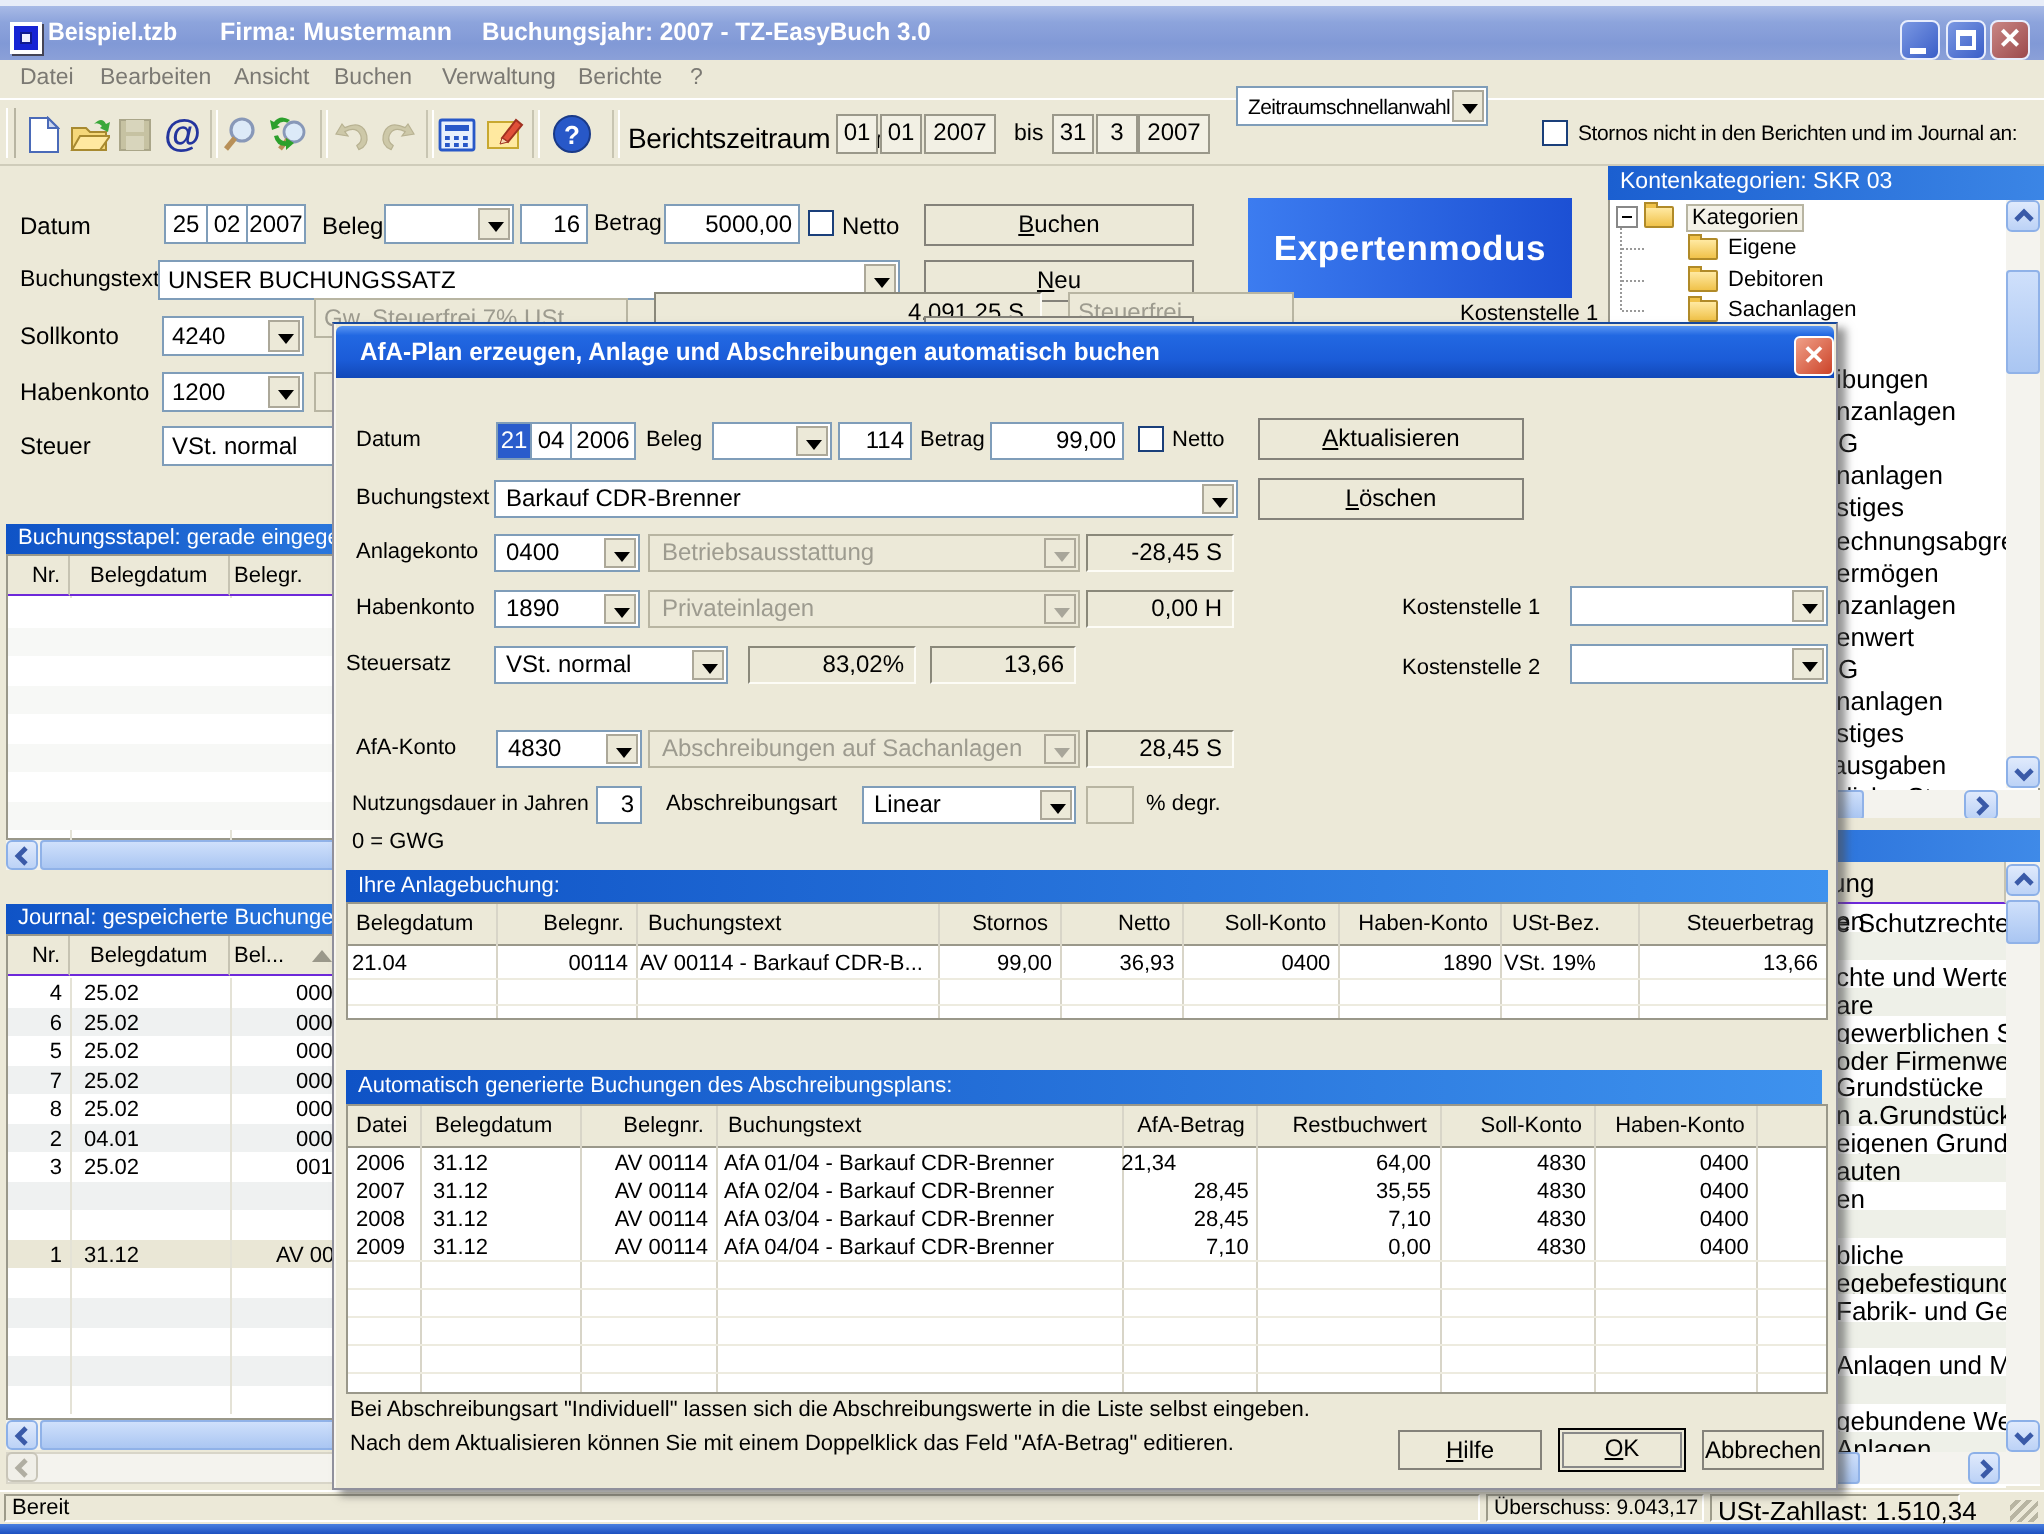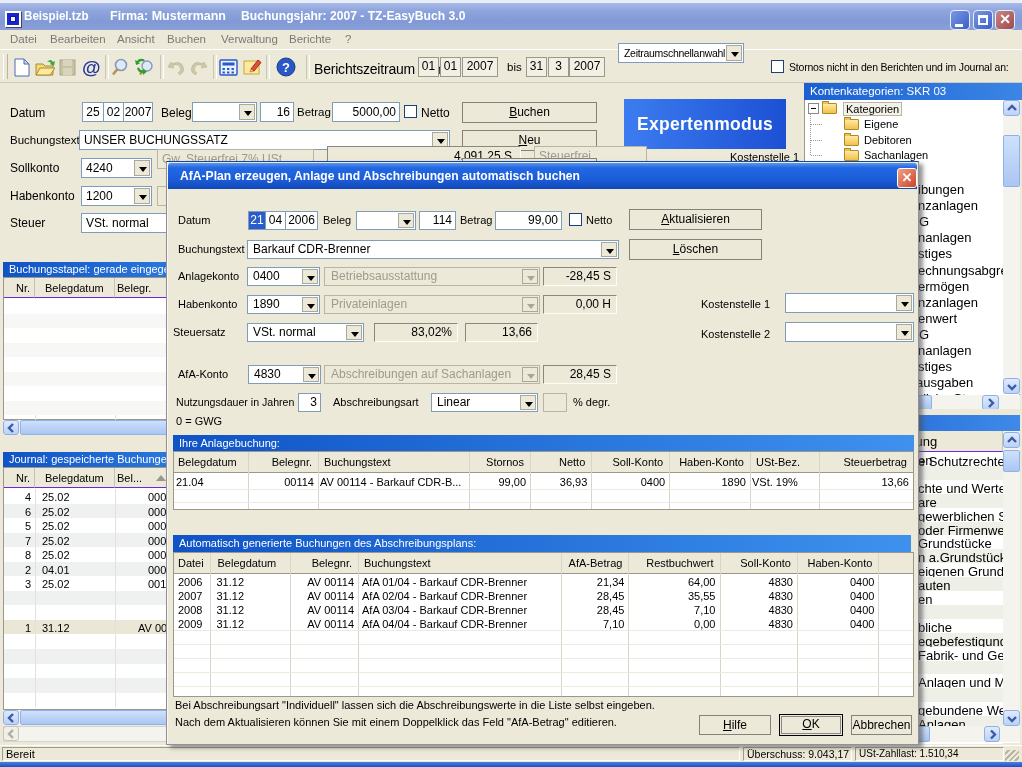--- a/index.html
+++ b/index.html
@@ -381,21 +381,21 @@
 <div class="thumb" style="left:860px;top:726px;width:70px;height:16px"></div>
 <div class="sbtn" style="left:984px;top:726px;width:16px;height:16px">
     <svg width="11" height="11" viewBox="0 0 11 11">
       <path d="M4 1.5 L8 5.5 L4 9.5" stroke="#3a5aa8" stroke-width="2.4" fill="none"></path>
     </svg>
   </div>
 
 <div class="ab" style="left:0;top:745px;width:1022px;height:17px;background:#ece9d8;border-top:1px solid #fff"></div>
 <div class="ab" style="left:2px;top:747px;width:738px;height:14px;border:1px solid #9d9b8a;border-bottom-color:#fff;border-right-color:#fff;font-size:11px;padding-left:3px;box-sizing:border-box">Bereit</div>
 <div class="ab" style="left:743px;top:747px;width:109px;height:14px;border:1px solid #9d9b8a;border-bottom-color:#fff;border-right-color:#fff;font-size:10.5px;padding-left:3px;box-sizing:border-box;white-space:nowrap">Überschuss: 9.043,17</div>
-<div class="ab" style="left:855px;top:747px;width:149px;height:14px;border:1px solid #9d9b8a;border-bottom-color:#fff;border-right-color:#fff;font-size:10px;padding-left:3px;box-sizing:border-box;white-space:nowrap">USt-Zahllast: 1.510,34</div>
+<div class="ab" style="left:855px;top:747px;width:125px;height:14px;border:1px solid #9d9b8a;border-bottom-color:#fff;border-right-color:#fff;font-size:13px;padding-left:3px;box-sizing:border-box;white-space:nowrap">USt-Zahllast: 1.510,34</div>
 <div class="ab" id="grip" style="left:1005px;top:750px;width:14px;height:11px;background:repeating-linear-gradient(135deg,#ece9d8 0 2px,#b8b5a2 2px 4px)"></div>
 <div class="ab" style="left:0;top:762px;width:1022px;height:5px;background:linear-gradient(180deg,#4a80e0,#1c50c0)"></div>
 
 <div class="ab" id="dlg" style="left:166px;top:161px;width:753px;height:584px;background:#ece9d8;border:1px solid #90909c;border-top:1px solid #16489c;box-shadow:4px 3px 4px rgba(80,80,80,.6), inset 1px 0 0 #f8f6ee;box-sizing:border-box">
   <div class="ab" style="left:1px;top:1px;width:749px;height:26px;background:linear-gradient(180deg,#5a96f2 0%,#2268e2 18%,#1b5cd8 65%,#1148b8 100%);border-radius:3px 3px 0 0">
     <div class="ab" style="left:12px;top:6px;font-size:12.5px;font-weight:bold;color:#fff;transform:scaleX(.97);transform-origin:left">AfA-Plan erzeugen, Anlage und Abschreibungen automatisch buchen</div>
     <div class="ab" style="left:729px;top:5px;width:20px;height:20px;border-radius:3px;background:linear-gradient(135deg,#f0a088,#cc4329);border:1px solid #fff;box-sizing:border-box;color:#fff;font-size:13px;font-weight:bold;text-align:center;line-height:17px">✕</div>
   </div>
   <div id="dlgbody">
       <div class="l11" style="left:11px;top:52px">Datum</div>
@@ -494,21 +494,21 @@
         <div class="tcell" style="top:4px;left:454.4px;width:85.10000000000002px;text-align:right">Restbuchwert</div>
         <div class="vline" style="left:545.5px;top:0;height:143px"></div>
         <div class="tcell" style="top:4px;left:545.5px;width:71.5px;text-align:right">Soll-Konto</div>
         <div class="vline" style="left:623px;top:0;height:143px"></div>
         <div class="tcell" style="top:4px;left:623px;width:75.39999999999998px;text-align:right">Haben-Konto</div>
         <div class="vline" style="left:704.4px;top:0;height:143px"></div>
         <div class="tcell" style="top:23px;left:4px">2006</div>
         <div class="tcell" style="top:23px;left:42.5px">31.12</div>
         <div class="tcell" style="top:23px;left:116px;width:64px;text-align:right">AV 00114</div>
         <div class="tcell" style="top:23px;left:188px">AfA 01/04 - Barkauf CDR-Brenner</div>
-        <div class="tcell" style="top:23px;left:386.6px;width:63.799999999999955px;text-align:right">21,34</div>
+        <div class="tcell" style="top:23px;left:386.6px;width:63.799999999999955px;text-align:left">21,34</div>
         <div class="tcell" style="top:23px;left:454.4px;width:87.10000000000002px;text-align:right">64,00</div>
         <div class="tcell" style="top:23px;left:545.5px;width:73.5px;text-align:right">4830</div>
         <div class="tcell" style="top:23px;left:623px;width:77.39999999999998px;text-align:right">0400</div>
         <div class="tcell" style="top:37px;left:4px">2007</div>
         <div class="tcell" style="top:37px;left:42.5px">31.12</div>
         <div class="tcell" style="top:37px;left:116px;width:64px;text-align:right">AV 00114</div>
         <div class="tcell" style="top:37px;left:188px">AfA 02/04 - Barkauf CDR-Brenner</div>
         <div class="tcell" style="top:37px;left:386.6px;width:63.799999999999955px;text-align:right">28,45</div>
         <div class="tcell" style="top:37px;left:454.4px;width:87.10000000000002px;text-align:right">35,55</div>
         <div class="tcell" style="top:37px;left:545.5px;width:73.5px;text-align:right">4830</div>

